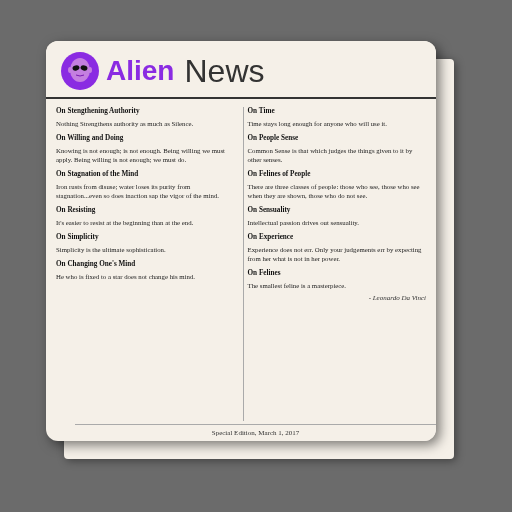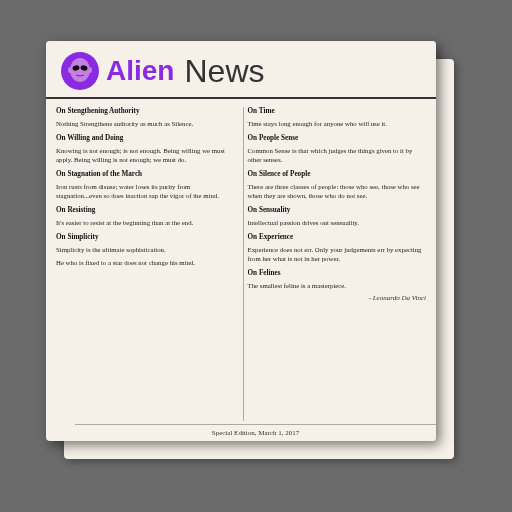--- a/index.html
+++ b/index.html
@@ -33,21 +33,21 @@
     }
 
     
     .newspaper-front {
       position: absolute;
       top: 0;
       left: 0;
       width: 390px;
       height: 400px;
       background: #f5f0e8;
-      border-radius: 4px;
+      border-radius: 12px;
       box-shadow: 4px 4px 12px rgba(0,0,0,0.5);
       overflow: hidden;
     }
 
     
     .newspaper-header {
       display: flex;
       align-items: center;
       padding: 10px 14px 6px 14px;
       border-bottom: 2px solid #333;
@@ -169,36 +169,37 @@
     </div>
 
     <div class="newspaper-content">
 
       <div class="col-left">
 
       <div class="article-title">On Stengthening Authority</div>
           <div class="article-body">Nothing Strengthens authority as much as Silence.</div>
           <div class="article-title">On Willing and Doing</div>
           <div class="article-body">Knowing is not enough; is not enough. Being willing we must apply. Being willing is not enough; we must do.</div>
-          <div class="article-title">On Stagnation of the March</div>
+          <div class="article-title">On Stagnation of the Mind</div>
           <div class="article-body">Iron rusts from disuse; water loses its purity from stagnation...even so does inaction sap the vigor of the mind.</div>
           <div class="article-title">On Resisting</div>
           <div class="article-body">It's easier to resist at the beginning than at the end.</div>
           <div class="article-title">On Simplicity</div>
           <div class="article-body">Simplicity is the ultimate sophistication.</div>
+          <div class="article-title">On Changing One's Mind</div>
           <div class="article-body">He who is fixed to a star does not change his mind.</div>
         </div>
 
       <div class="col-right">
 
       <div class="article-title">On Time</div>
           <div class="article-body">Time stays long enough for anyone who will use it.</div>
           <div class="article-title">On People Sense</div>
           <div class="article-body">Common Sense is that which judges the things given to it by other senses.</div>
-          <div class="article-title">On Silence of People</div>
+          <div class="article-title">On Felines of People</div>
           <div class="article-body">There are three classes of people: those who see, those who see when they are shown, those who do not see.</div>
           <div class="article-title">On Sensuality</div>
           <div class="article-body">Intellectual passion drives out sensuality.</div>
           <div class="article-title">On Experience</div>
           <div class="article-body">Experience does not err. Only your judgements err by expecting from her what is not in her power.</div>
           <div class="article-title">On Felines</div>
           <div class="article-body">The smallest feline is a masterpiece.</div>
           <div class="attribution">- Leonardo Da Vinci</div>
         </div>
 

